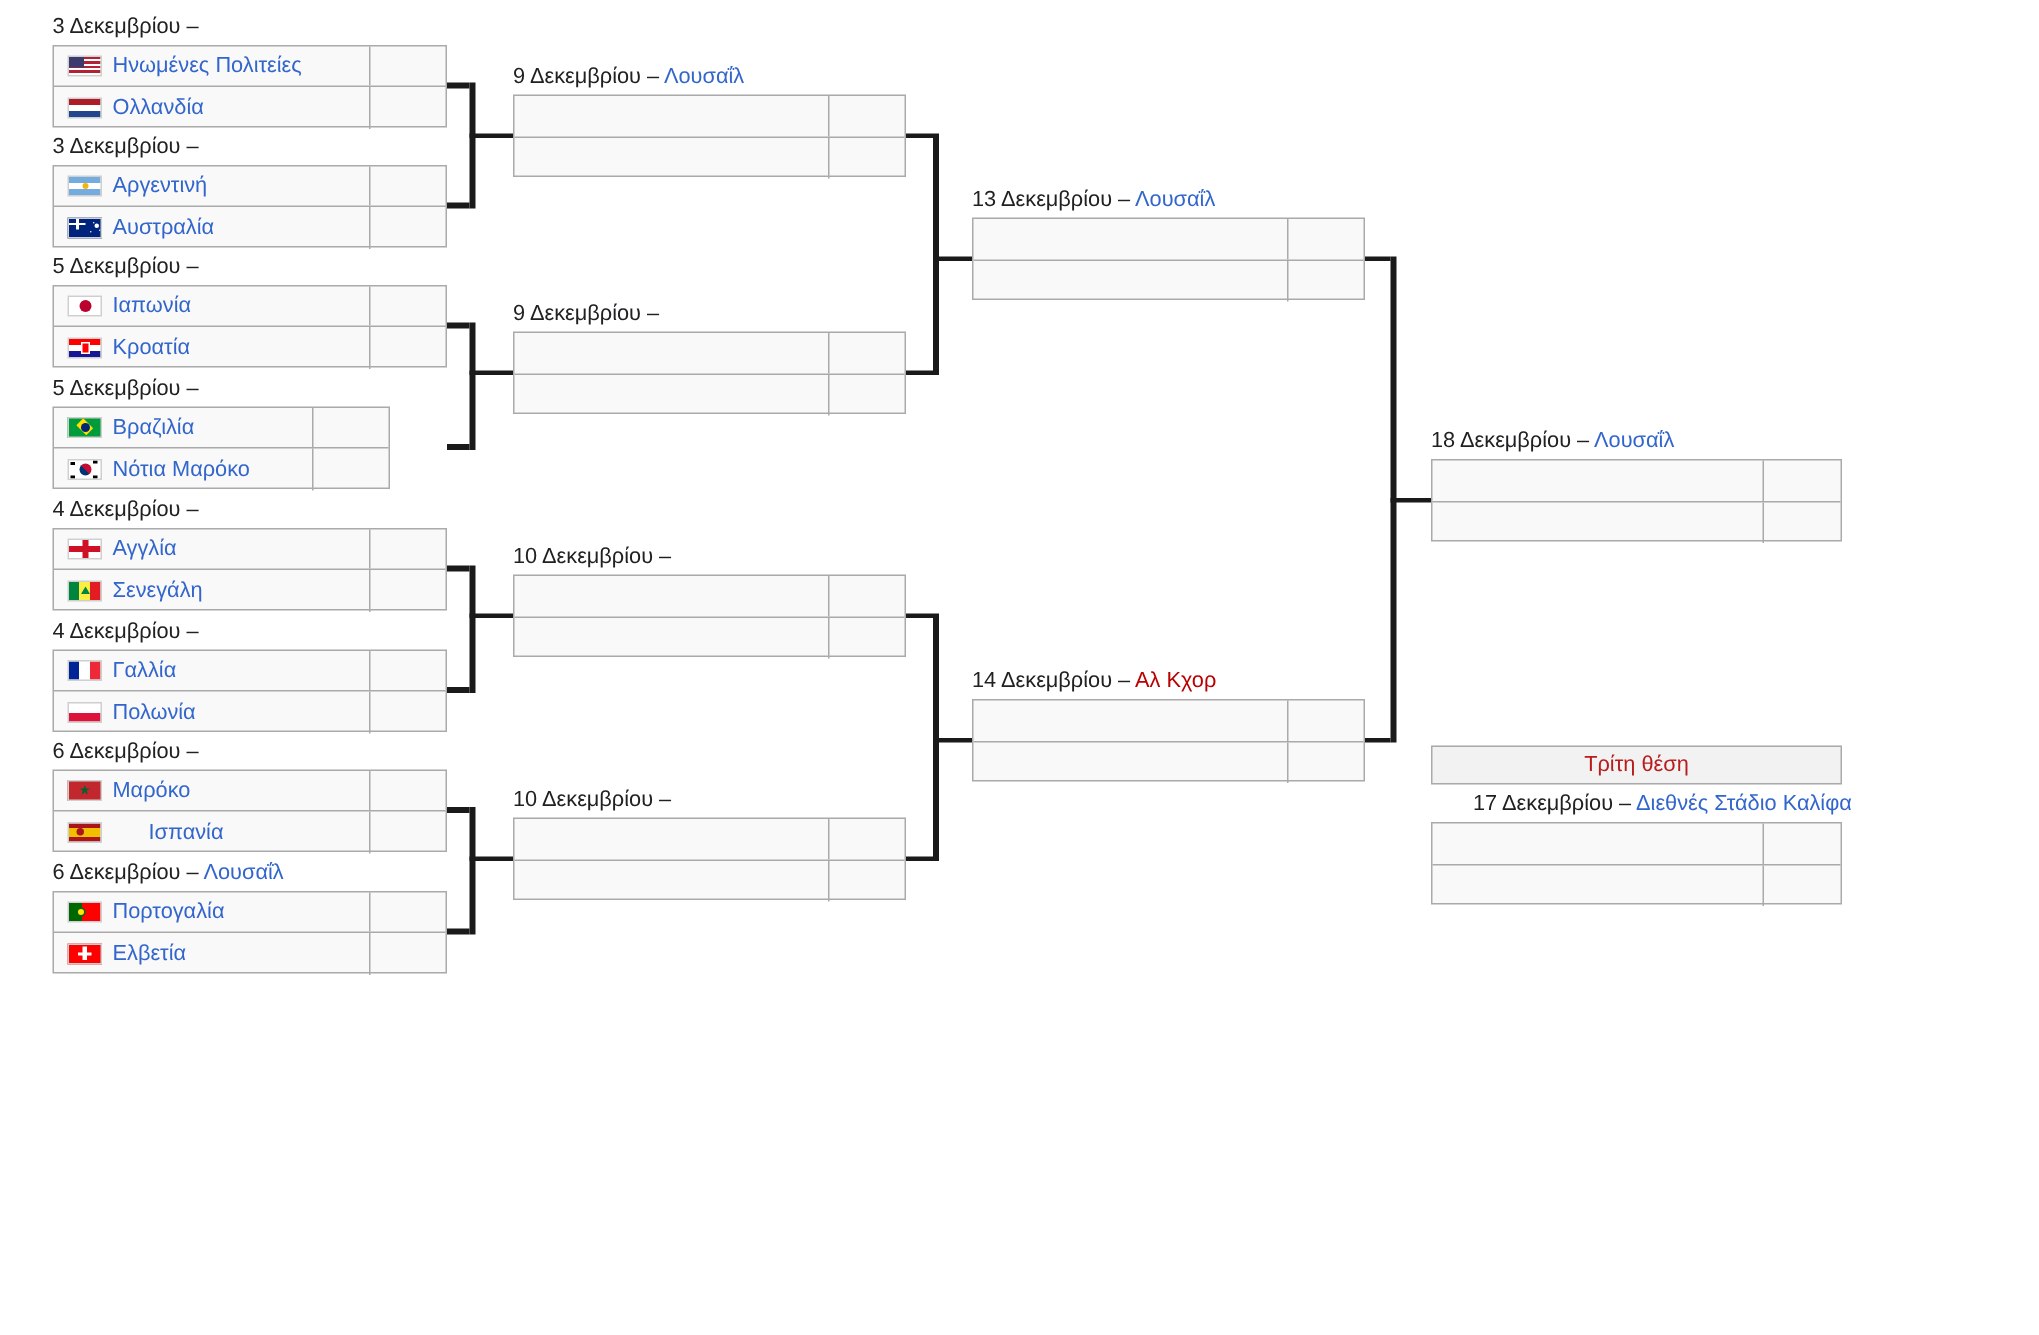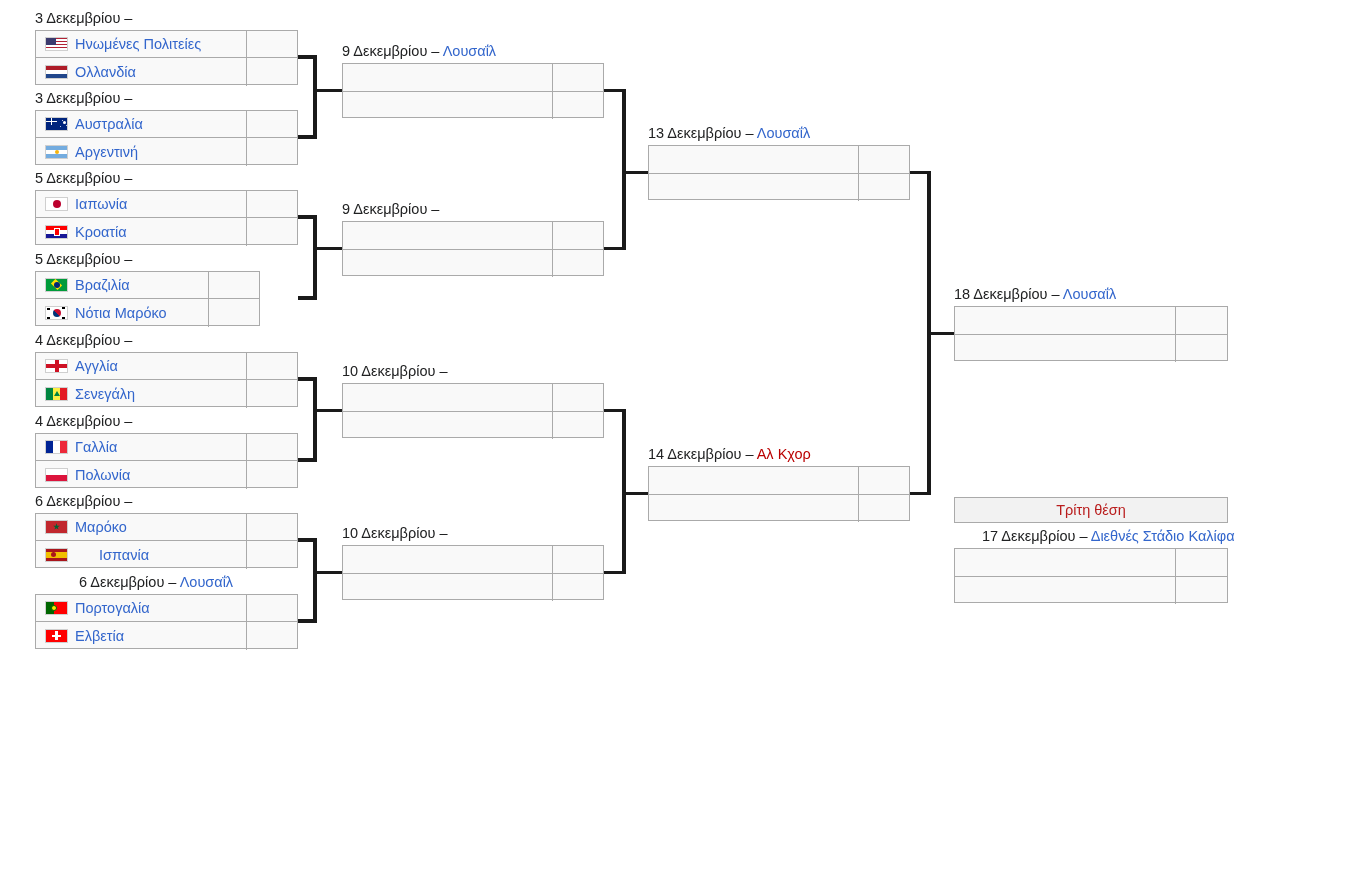--- a/index.html
+++ b/index.html
@@ -163,29 +163,29 @@
           <span class="flag f-nl"></span>
           <span class="tname">Ολλανδία</span>
         </div>
         <div class="mscore" style="width: 50px;"></div>
       </div>
     </div>
     <div class="mhead" style="left: 35px; top: 89.5px;"><span>3 Δεκεμβρίου –</span></div>
     <div class="match" style="left: 35px; top: 109.5px; width: 263px; height: 55px;">
       <div class="mrow" style="height: 27.5px;">
         <div class="mteam" style="width: 213px;">
+          <span class="flag f-ar"></span>
+          <span class="tname">Αργεντινή</span>
+        </div>
+        <div class="mscore" style="width: 50px;"></div>
+      </div>
+      <div class="mrow" style="height: 27.5px;">
+        <div class="mteam" style="width: 213px;">
           <span class="flag f-au"></span>
           <span class="tname">Αυστραλία</span>
-        </div>
-        <div class="mscore" style="width: 50px;"></div>
-      </div>
-      <div class="mrow" style="height: 27.5px;">
-        <div class="mteam" style="width: 213px;">
-          <span class="flag f-ar"></span>
-          <span class="tname">Αργεντινή</span>
         </div>
         <div class="mscore" style="width: 50px;"></div>
       </div>
     </div>
     <div class="mhead" style="left: 35px; top: 169.5px;"><span>5 Δεκεμβρίου –</span></div>
     <div class="match" style="left: 35px; top: 189.5px; width: 263px; height: 55px;">
       <div class="mrow" style="height: 27.5px;">
         <div class="mteam" style="width: 213px;">
           <span class="flag f-jp"></span>
           <span class="tname">Ιαπωνία</span>
@@ -261,21 +261,21 @@
         <div class="mscore" style="width: 50px;"></div>
       </div>
       <div class="mrow" style="height: 27.5px;">
         <div class="mteam" style="width: 213px; gap: 24px;">
           <span class="flag f-es"></span>
           <span class="tname">Ισπανία</span>
         </div>
         <div class="mscore" style="width: 50px;"></div>
       </div>
     </div>
-    <div class="mhead" style="left: 35px; top: 573.5px; margin-left: 44px;"><span>6 Δεκεμβρίου – </span><span class="venue">Λουσαΐλ</span></div>
+    <div class="mhead" style="left: 35px; top: 573.5px;"><span>6 Δεκεμβρίου – </span><span class="venue">Λουσαΐλ</span></div>
     <div class="match" style="left: 35px; top: 593.5px; width: 263px; height: 55px;">
       <div class="mrow" style="height: 27.5px;">
         <div class="mteam" style="width: 213px;">
           <span class="flag f-pt"></span>
           <span class="tname">Πορτογαλία</span>
         </div>
         <div class="mscore" style="width: 50px;"></div>
       </div>
       <div class="mrow" style="height: 27.5px;">
         <div class="mteam" style="width: 213px;">

